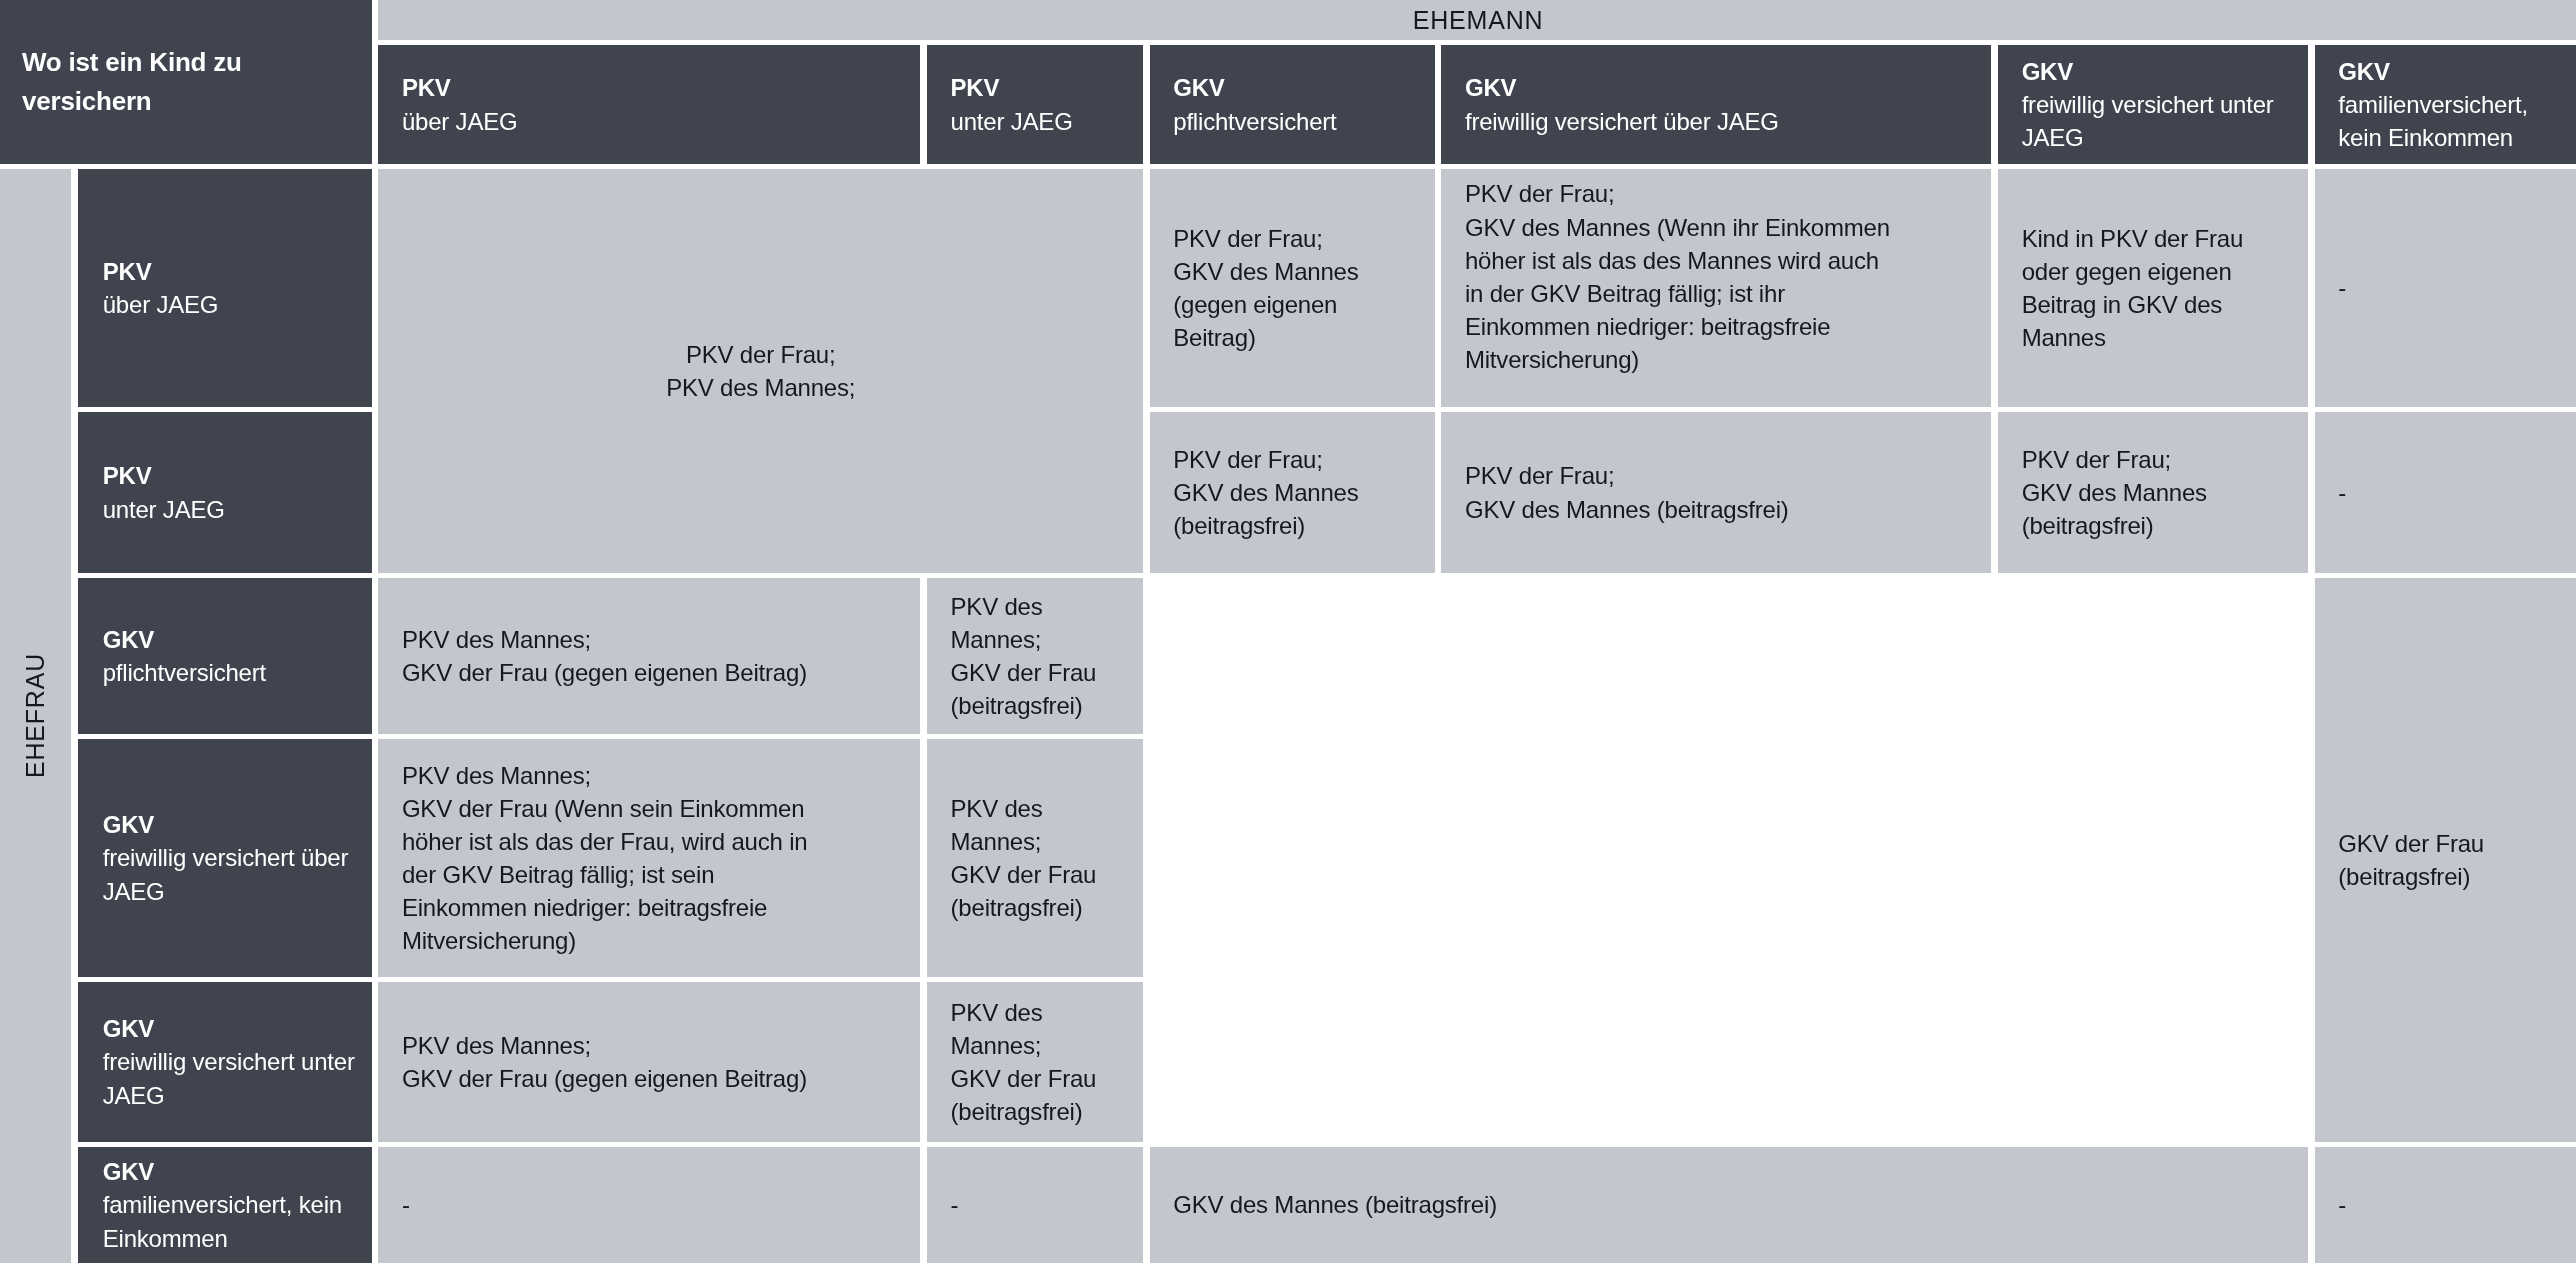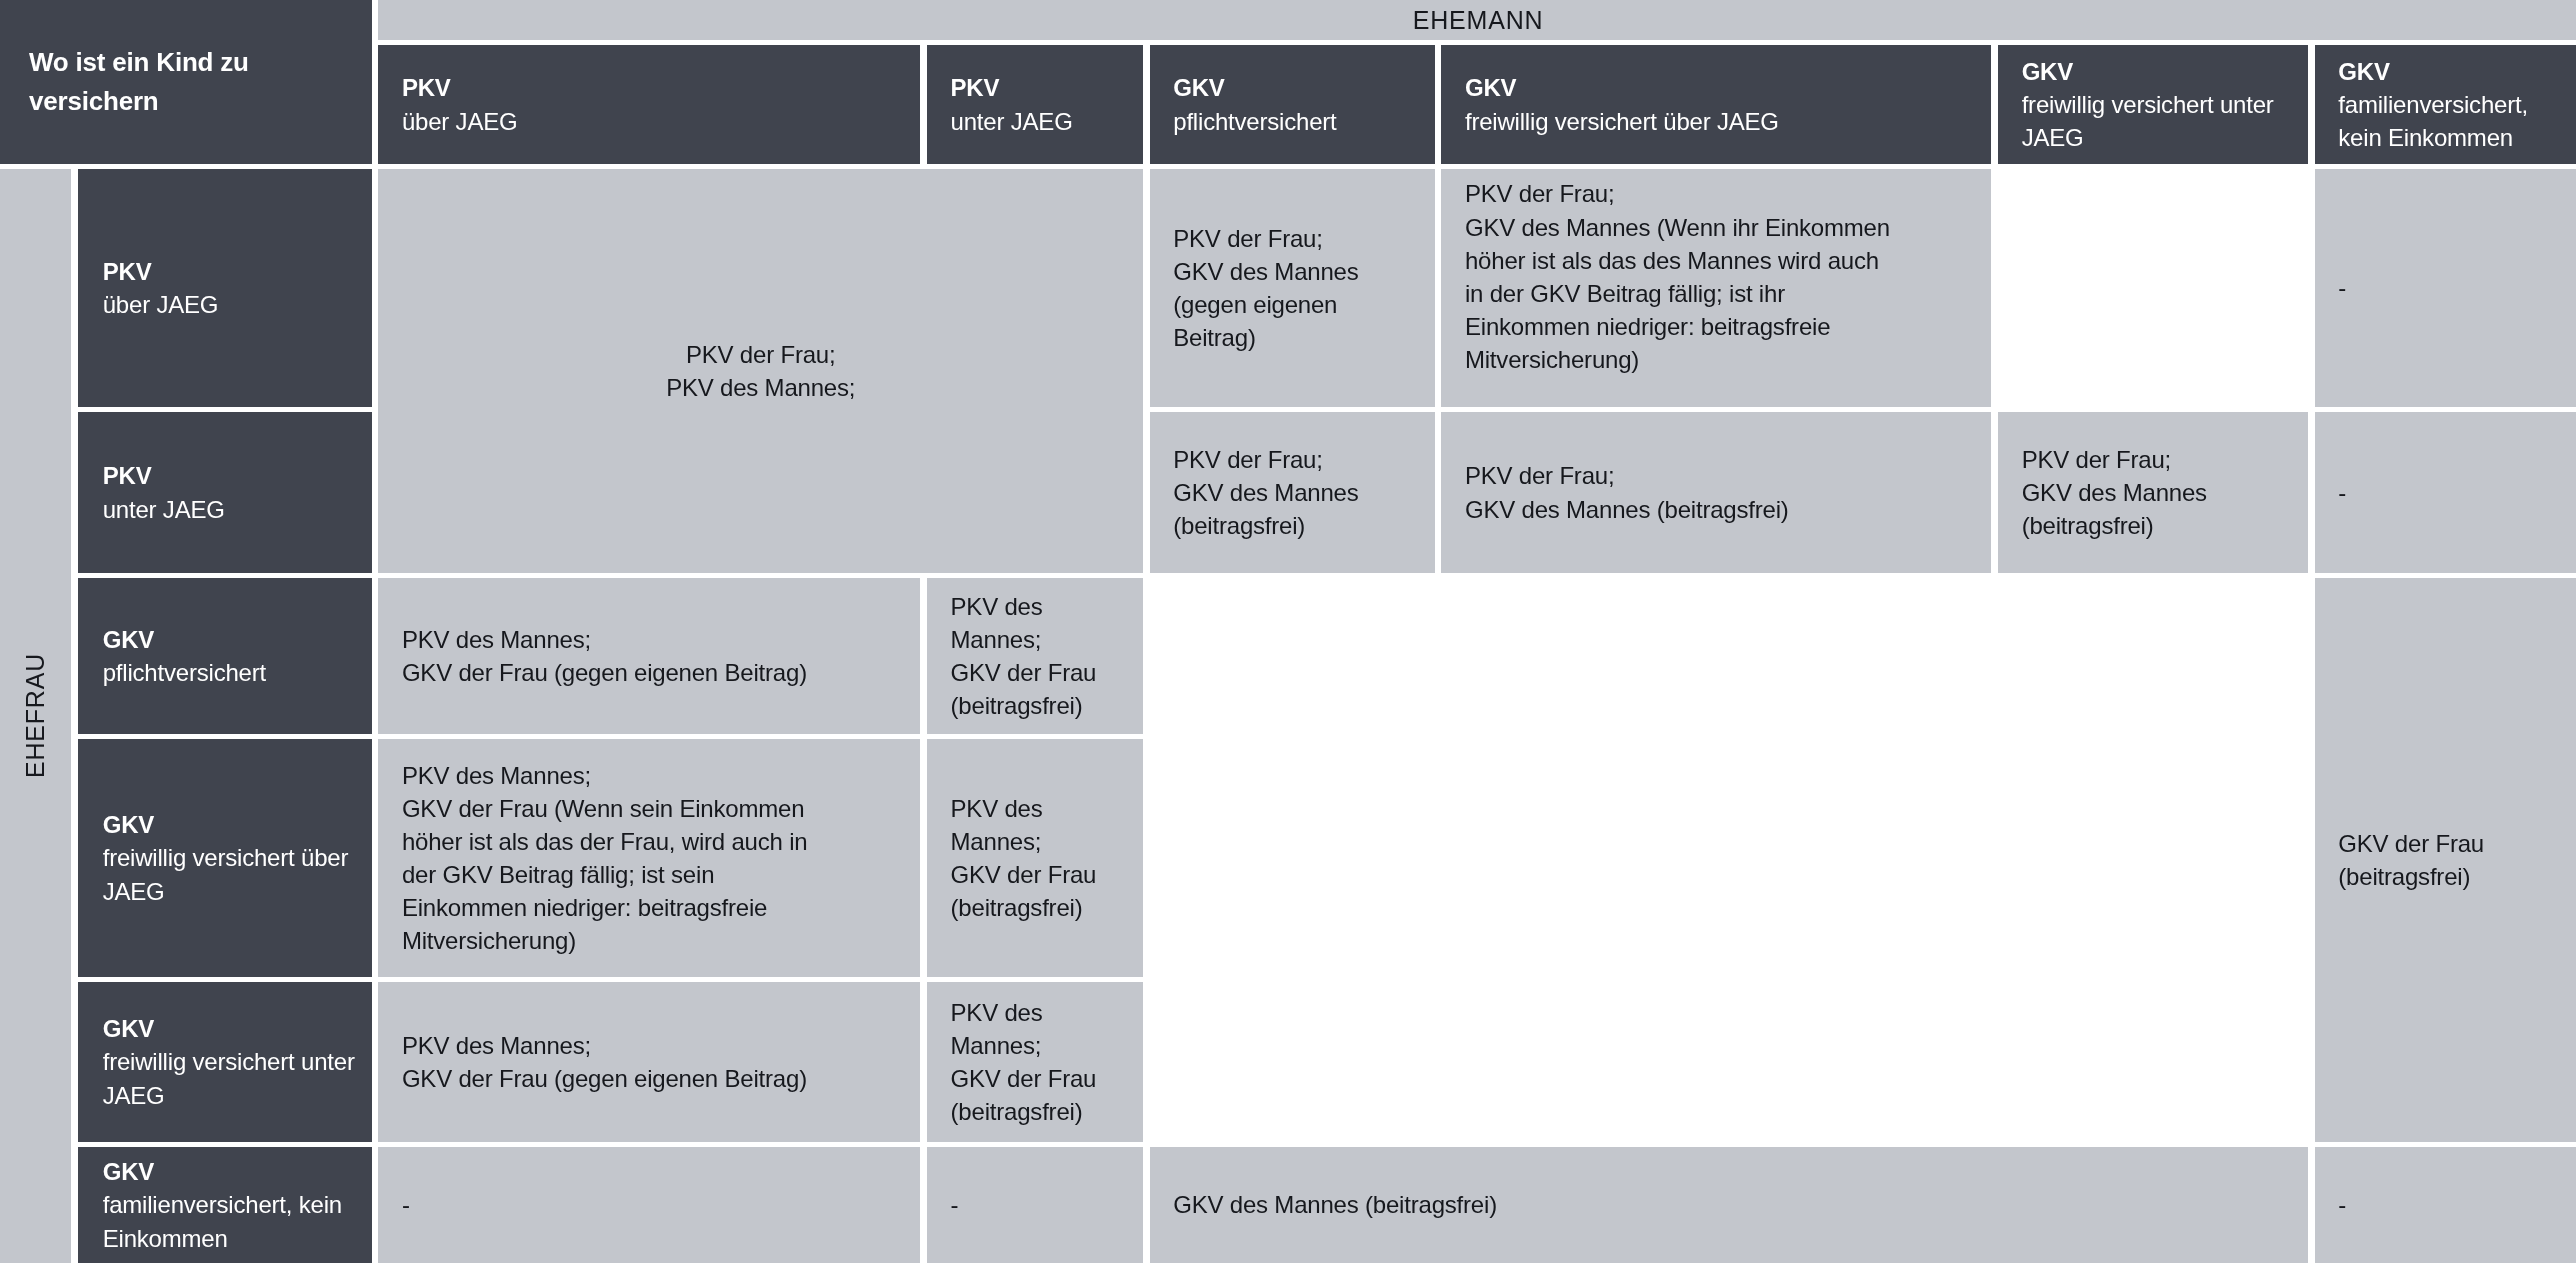--- a/index.html
+++ b/index.html
@@ -28,21 +28,21 @@
     white-space:pre-line;
     box-sizing:border-box;
     letter-spacing:-0.2px;
   }
   .top{justify-content:flex-start;padding-top:8.4px;}
   .center{align-items:center;text-align:center;padding-left:15px;}
   .kind{font-weight:bold;}
   .corner{
     grid-row:1/3;grid-column:1/3;
     font-weight:bold;font-size:26px;line-height:1.5;
-    padding-left:29px;padding-right:118px;
+    padding-left:22px;padding-right:118px;
   }
   .band{
     grid-row:1;grid-column:3/9;
     display:flex;align-items:center;justify-content:center;
     font-size:25px;letter-spacing:0.8px;color:var(--text);
     background:var(--light);
   }
   .wife-strip{
     grid-column:1;grid-row:3/9;
     display:flex;align-items:center;justify-content:center;
@@ -124,20 +124,24 @@
   <div class="cell light" style="grid-row:3;grid-column:5">PKV der Frau;
 GKV des Mannes
 (gegen eigenen
 Beitrag)</div>
   <div class="cell light top" style="grid-row:3;grid-column:6">PKV der Frau;
 GKV des Mannes (Wenn ihr Einkommen
 höher ist als das des Mannes wird auch
 in der GKV Beitrag fällig; ist ihr
 Einkommen niedriger: beitragsfreie
 Mitversicherung)</div>
+  <div class="cell light" style="grid-row:3;grid-column:7">Kind in PKV der Frau
+oder gegen eigenen
+Beitrag in GKV des
+Mannes</div>
   <div class="cell light" style="grid-row:3;grid-column:8">-</div>
 
   <div class="cell light" style="grid-row:4;grid-column:5">PKV der Frau;
 GKV des Mannes
 (beitragsfrei)</div>
   <div class="cell light" style="grid-row:4;grid-column:6">PKV der Frau;
 GKV des Mannes (beitragsfrei)</div>
   <div class="cell light" style="grid-row:4;grid-column:7">PKV der Frau;
 GKV des Mannes
 (beitragsfrei)</div>

